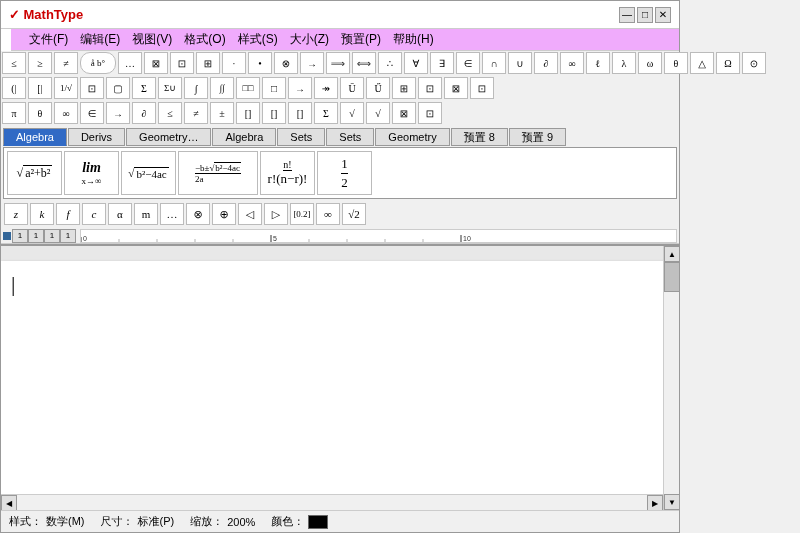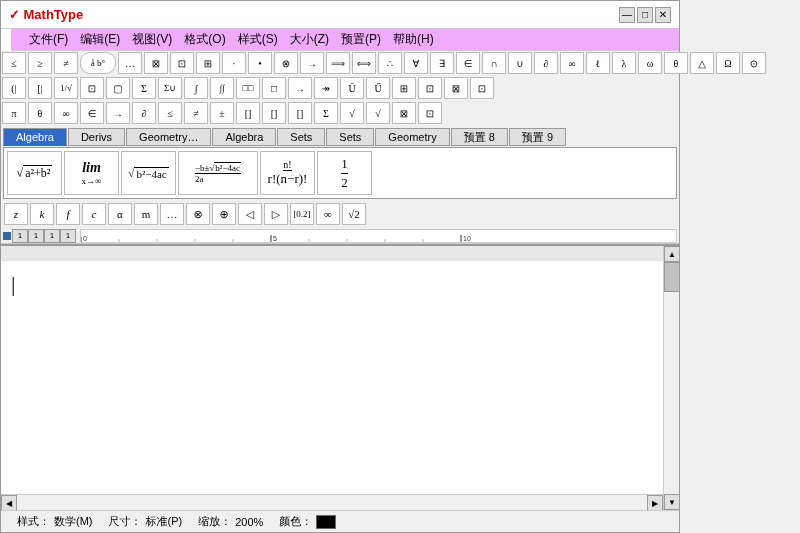--- a/index.html
+++ b/index.html
@@ -37,21 +37,21 @@
     .small-tpl-btn { min-width: 24px; height: 22px; border: 1px solid #bbb; background: #fff; font-size: 11px; display: flex; align-items: center; justify-content: center; cursor: pointer; margin: 1px; font-family: 'Times New Roman', serif; }
     
     
     .ruler-row { display: flex; align-items: center; background: #f0f0f0; border-bottom: 1px solid #ccc; padding: 1px 2px; height: 16px; }
     .ruler-mini-btn { width: 16px; height: 14px; border: 1px solid #999; background: #e0e0e0; font-size: 8px; display: flex; align-items: center; justify-content: center; cursor: pointer; }
     
     
     .ruler { flex: 1; height: 14px; background: #fff; border: 1px solid #ccc; position: relative; overflow: hidden; display: flex; align-items: center; }
     
     
-    .status-bar { background: #f0f0f0; border-top: 1px solid #ccc; display: flex; align-items: center; padding: 2px 16px; height: 22px; gap: 16px; position: absolute; bottom: 0; left: 0; right: 0; }
+    .status-bar { background: #f0f0f0; border-top: 1px solid #ccc; display: flex; align-items: center; padding: 2px 8px; height: 22px; gap: 16px; position: absolute; bottom: 0; left: 0; right: 0; }
     .status-item { font-size: 11px; display: flex; align-items: center; gap: 4px; }
     .status-color-box { width: 20px; height: 14px; background: #000; border: 1px solid #666; }
     
     
     .app-window { width: 680px; height: 533px; background: #fff; border: 1px solid #999; display: flex; flex-direction: column; position: relative; }
     .toolbar-section { background: #f0f0f0; border-bottom: 2px solid #999; }
     .content-area { flex: 1; background: #e8e8e8; position: relative; overflow: hidden; }
     .page-area { background: #fff; margin: 15px auto; width: 740px; min-height: 260px; box-shadow: 1px 1px 3px rgba(0,0,0,0.2); }
     
     

